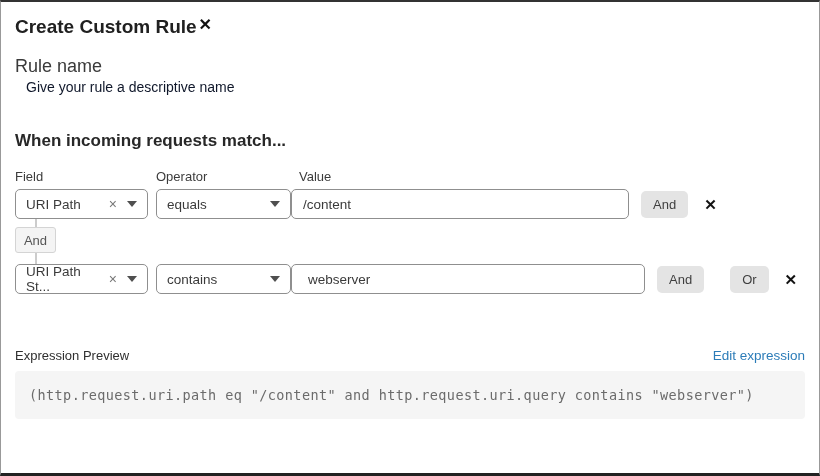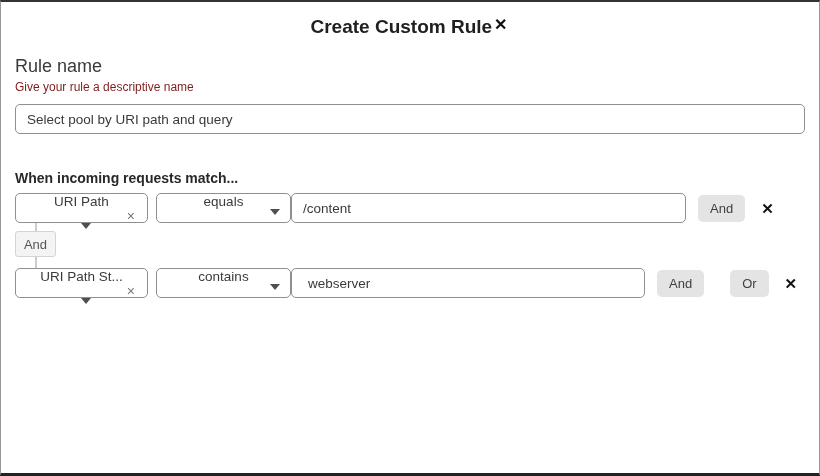--- a/index.html
+++ b/index.html
@@ -11,62 +11,62 @@
   }
   .modal {
     width: 820px; height: 476px;
     background: #fff;
     border-style: solid;
     border-color: #333 #999 #222 #999;
     border-width: 2px 1px 3px 1px;
     padding: 12px 14px;
     position: relative;
   }
-  .modal-header { display: flex; justify-content: center; align-items: flex-start; }
+  .modal-header { display: flex; justify-content: flex-start; align-items: flex-start; }
   .modal-title { font-size: 19px; font-weight: 700; color: #202020; line-height: 26px; }
   .close-btn {
     font-size: 16px; font-weight: 700; color: #111;
     background: none; border: none; cursor: pointer; line-height: 16px;
     padding: 2px; margin-top: 1px;
     font-family: "Liberation Sans", sans-serif;
   }
   
   .rule-section { margin-top: 16px; }
   .field-label { font-size: 18px; color: #3a3a3a; line-height: 20px; }
-  .field-hint { font-size: 12px; color: #7f1d1d; line-height: 20px; margin-top: 1px; }
+  .field-hint { font-size: 14px; color: #0f172a; line-height: 20px; margin-top: 1px; margin-left: 11px; }
   .text-input {
     height: 30px; border: 1px solid #8f8f8f; border-radius: 5px;
     font-size: 13.5px; color: #3a3a3a; padding: 0 11px;
     font-family: "Liberation Sans", sans-serif;
     background: #fff; width: 100%;
   }
   .name-input { margin-top: 7px; display: block; }
   
   .match-section { margin-top: 34px; }
-  .match-heading { font-size: 14px; font-weight: 700; color: #282828; line-height: 20px; }
+  .match-heading { font-size: 17px; font-weight: 700; color: #282828; line-height: 20px; }
   .col-labels { display: flex; margin-top: 18px; font-size: 13px; color: #3c3c3c; }
   .col-label-field { width: 133px; margin-right: 8px; }
   .col-label-operator { width: 135px; margin-right: 8px; }
   .col-label-value { flex: 1; }
   .cond-row { display: flex; align-items: center; margin-top: 5px; height: 30px; }
   .select {
     height: 30px; border: 1px solid #8f8f8f; border-radius: 5px;
     display: flex; align-items: center; padding: 0 10px;
-    font-size: 13.5px; color: #3a3a3a; background: #fff; cursor: pointer; flex-direction: column;
+    font-size: 13.5px; color: #3a3a3a; background: #fff; cursor: pointer;
   }
   .select-field { width: 133px; margin-right: 8px; }
   .select-operator { width: 135px; }
   .select-clear { margin-left: auto; color: #777; font-size: 14px; line-height: 14px; padding: 0 2px; cursor: pointer; }
   .caret {
     width: 0; height: 0; margin-left: 8px;
     border-left: 5px solid transparent; border-right: 5px solid transparent;
     border-top: 6px solid #4f4f4f;
   }
   .select-operator .caret { margin-left: auto; }
-  .value-input-1 { width: 395px; flex: none; }
+  .value-input-1 { width: 338px; flex: none; }
   .value-input-2 { width: 354px; flex: none; padding-left: 16px; }
   .logic-btn {
     height: 27px; padding: 0 12px; margin-left: 12px;
     background: #e4e4e4; border: none; border-radius: 5px;
     font-size: 13px; color: #3f3f3f; cursor: pointer;
     font-family: "Liberation Sans", sans-serif;
   }
   .logic-btn + .logic-btn { margin-left: 26px; }
   .row-remove {
     background: none; border: none; cursor: pointer;
@@ -102,26 +102,30 @@
 <div class="modal">
 
   <div class="modal-header">
     <h1 class="modal-title">Create Custom Rule</h1>
     <button class="close-btn">✕</button>
   </div>
 
   <div class="rule-section">
     <div class="field-label">Rule name</div>
     <div class="field-hint">Give your rule a descriptive name</div>
-    <input class="text-input name-input" type="text" value="Select pool by URI path and query" style="">
   </div>
 
   <div class="match-section">
     <div class="match-heading">When incoming requests match...</div>
 
+    <div class="col-labels">
+      <div class="col-label-field">Field</div>
+      <div class="col-label-operator">Operator</div>
+      <div class="col-label-value">Value</div>
+    </div>
 
     <div class="cond-row">
       <div class="select select-field">
         <span>URI Path</span>
         <span class="select-clear">×</span>
         <span class="caret"></span>
       </div>
       <div class="select select-operator">
         <span>equals</span>
         <span class="caret"></span>
@@ -147,14 +151,23 @@
         <span>contains</span>
         <span class="caret"></span>
       </div>
       <input class="text-input value-input-2" type="text" value="webserver" style="">
       <button class="logic-btn">And</button>
       <button class="logic-btn">Or</button>
       <button class="row-remove">✕</button>
     </div>
   </div>
 
+  <div class="preview-section">
+    <div class="preview-head">
+      <div class="preview-label">Expression Preview</div>
+      <a class="edit-link">Edit expression</a>
+    </div>
+    <div class="code-block">
+      <span>(http.request.uri.path eq "/content" and http.request.uri.query contains "webserver")</span>
+    </div>
+  </div>
 
 </div>
 
 </body></html>

